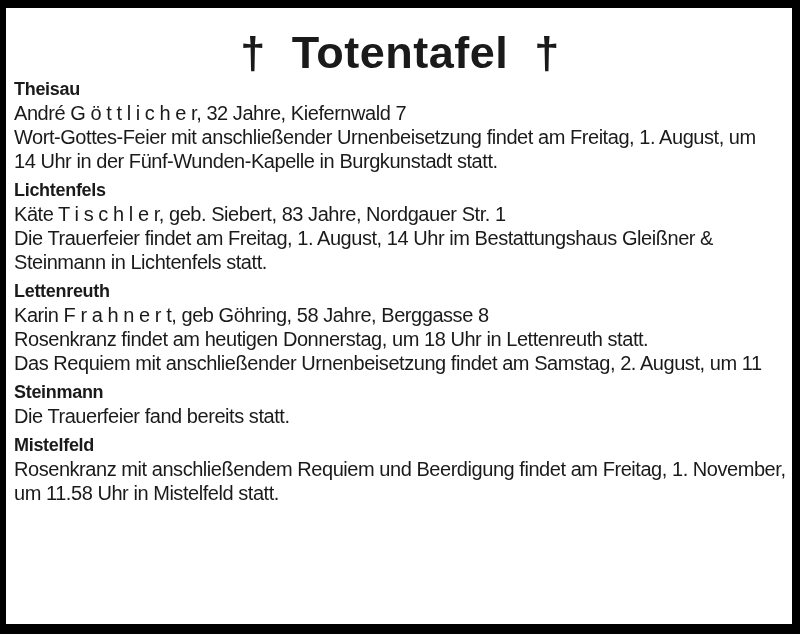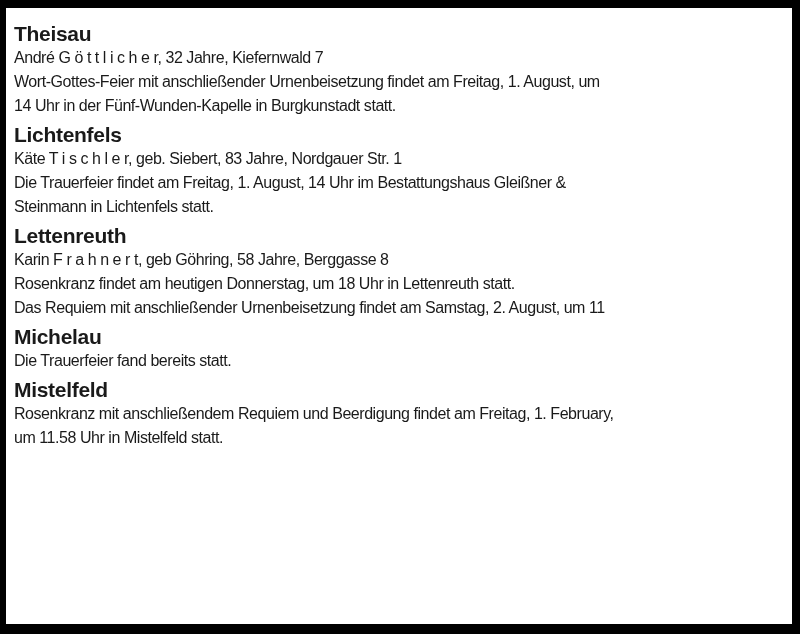--- a/index.html
+++ b/index.html
@@ -34,37 +34,40 @@
     line-height: 55px;
     letter-spacing: 0.5px;
     transform: translateY(3px);
     white-space: nowrap;
   }
   .title .title-text { margin: 0 26px; }
   .section { margin-top: 5px; }
   .section:first-of-type { margin-top: 0; }
   .sec-heading {
     font-weight: bold;
-    font-size: 21px;
+    font-size: 18px;
     line-height: 24px;
     letter-spacing: -0.3px;
   }
   .line {
-    font-size: 16px;
+    font-size: 20px;
     line-height: 24px;
     letter-spacing: -0.45px;
     white-space: nowrap;
   }
 </style>
 </head>
 <body>
 
 <div class="page">
   <div class="sheet">
 
+    <div class="title">
+      <span class="cross">†</span><span class="title-text">Totentafel</span><span class="cross">†</span>
+    </div>
 
     <div class="sections">
 
       <div class="section">
         <div class="sec-heading">Theisau</div>
         <div class="line">André G ö t t l i c h e r, 32 Jahre, Kiefernwald 7</div>
         <div class="line">Wort-Gottes-Feier mit anschließender Urnenbeisetzung findet am Freitag, 1. August, um</div>
         <div class="line">14 Uhr in der Fünf-Wunden-Kapelle in Burgkunstadt statt.</div>
       </div>
 
@@ -76,25 +79,25 @@
       </div>
 
       <div class="section">
         <div class="sec-heading">Lettenreuth</div>
         <div class="line">Karin F r a h n e r t, geb Göhring, 58 Jahre, Berggasse 8</div>
         <div class="line">Rosenkranz findet am heutigen Donnerstag, um 18 Uhr in Lettenreuth statt.</div>
         <div class="line">Das Requiem mit anschließender Urnenbeisetzung findet am Samstag, 2. August, um 11</div>
       </div>
 
       <div class="section">
-        <div class="sec-heading">Michelau</div>
+        <div class="sec-heading">Steinmann</div>
         <div class="line">Die Trauerfeier fand bereits statt.</div>
       </div>
 
       <div class="section">
         <div class="sec-heading">Mistelfeld</div>
-        <div class="line">Rosenkranz mit anschließendem Requiem und Beerdigung findet am Freitag, 1. February,</div>
+        <div class="line">Rosenkranz mit anschließendem Requiem und Beerdigung findet am Freitag, 1. November,</div>
         <div class="line">um 11.58 Uhr in Mistelfeld statt.</div>
       </div>
 
     </div>
   </div>
 </div>
 
 </body></html>

